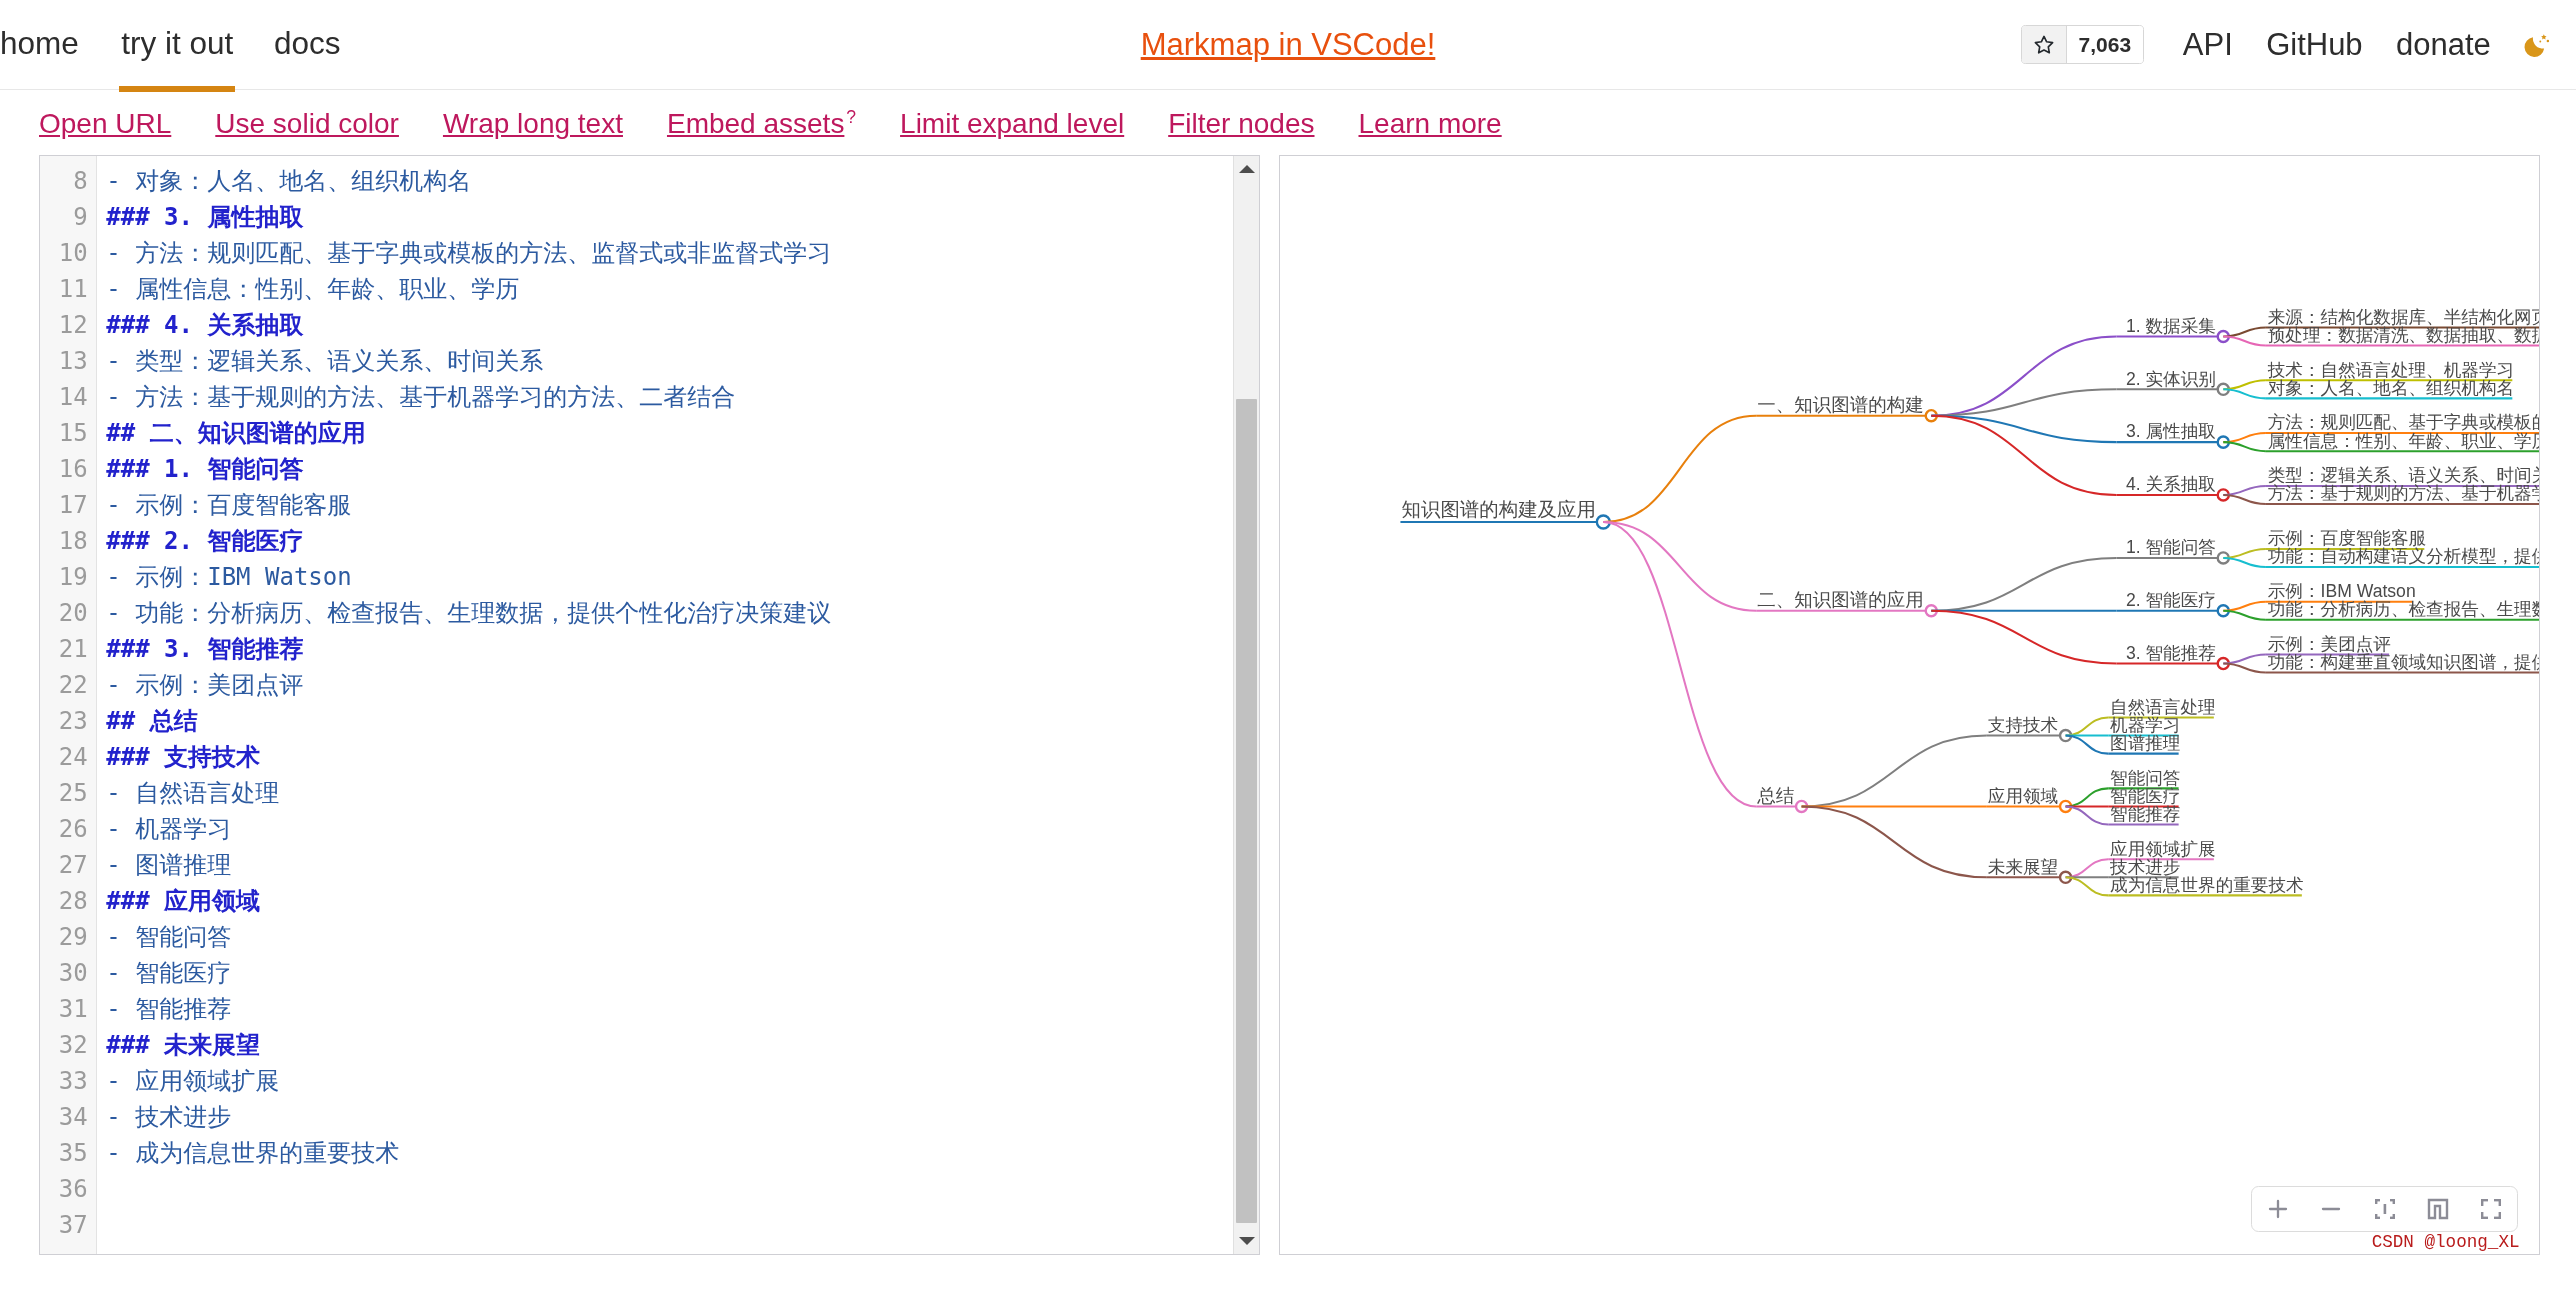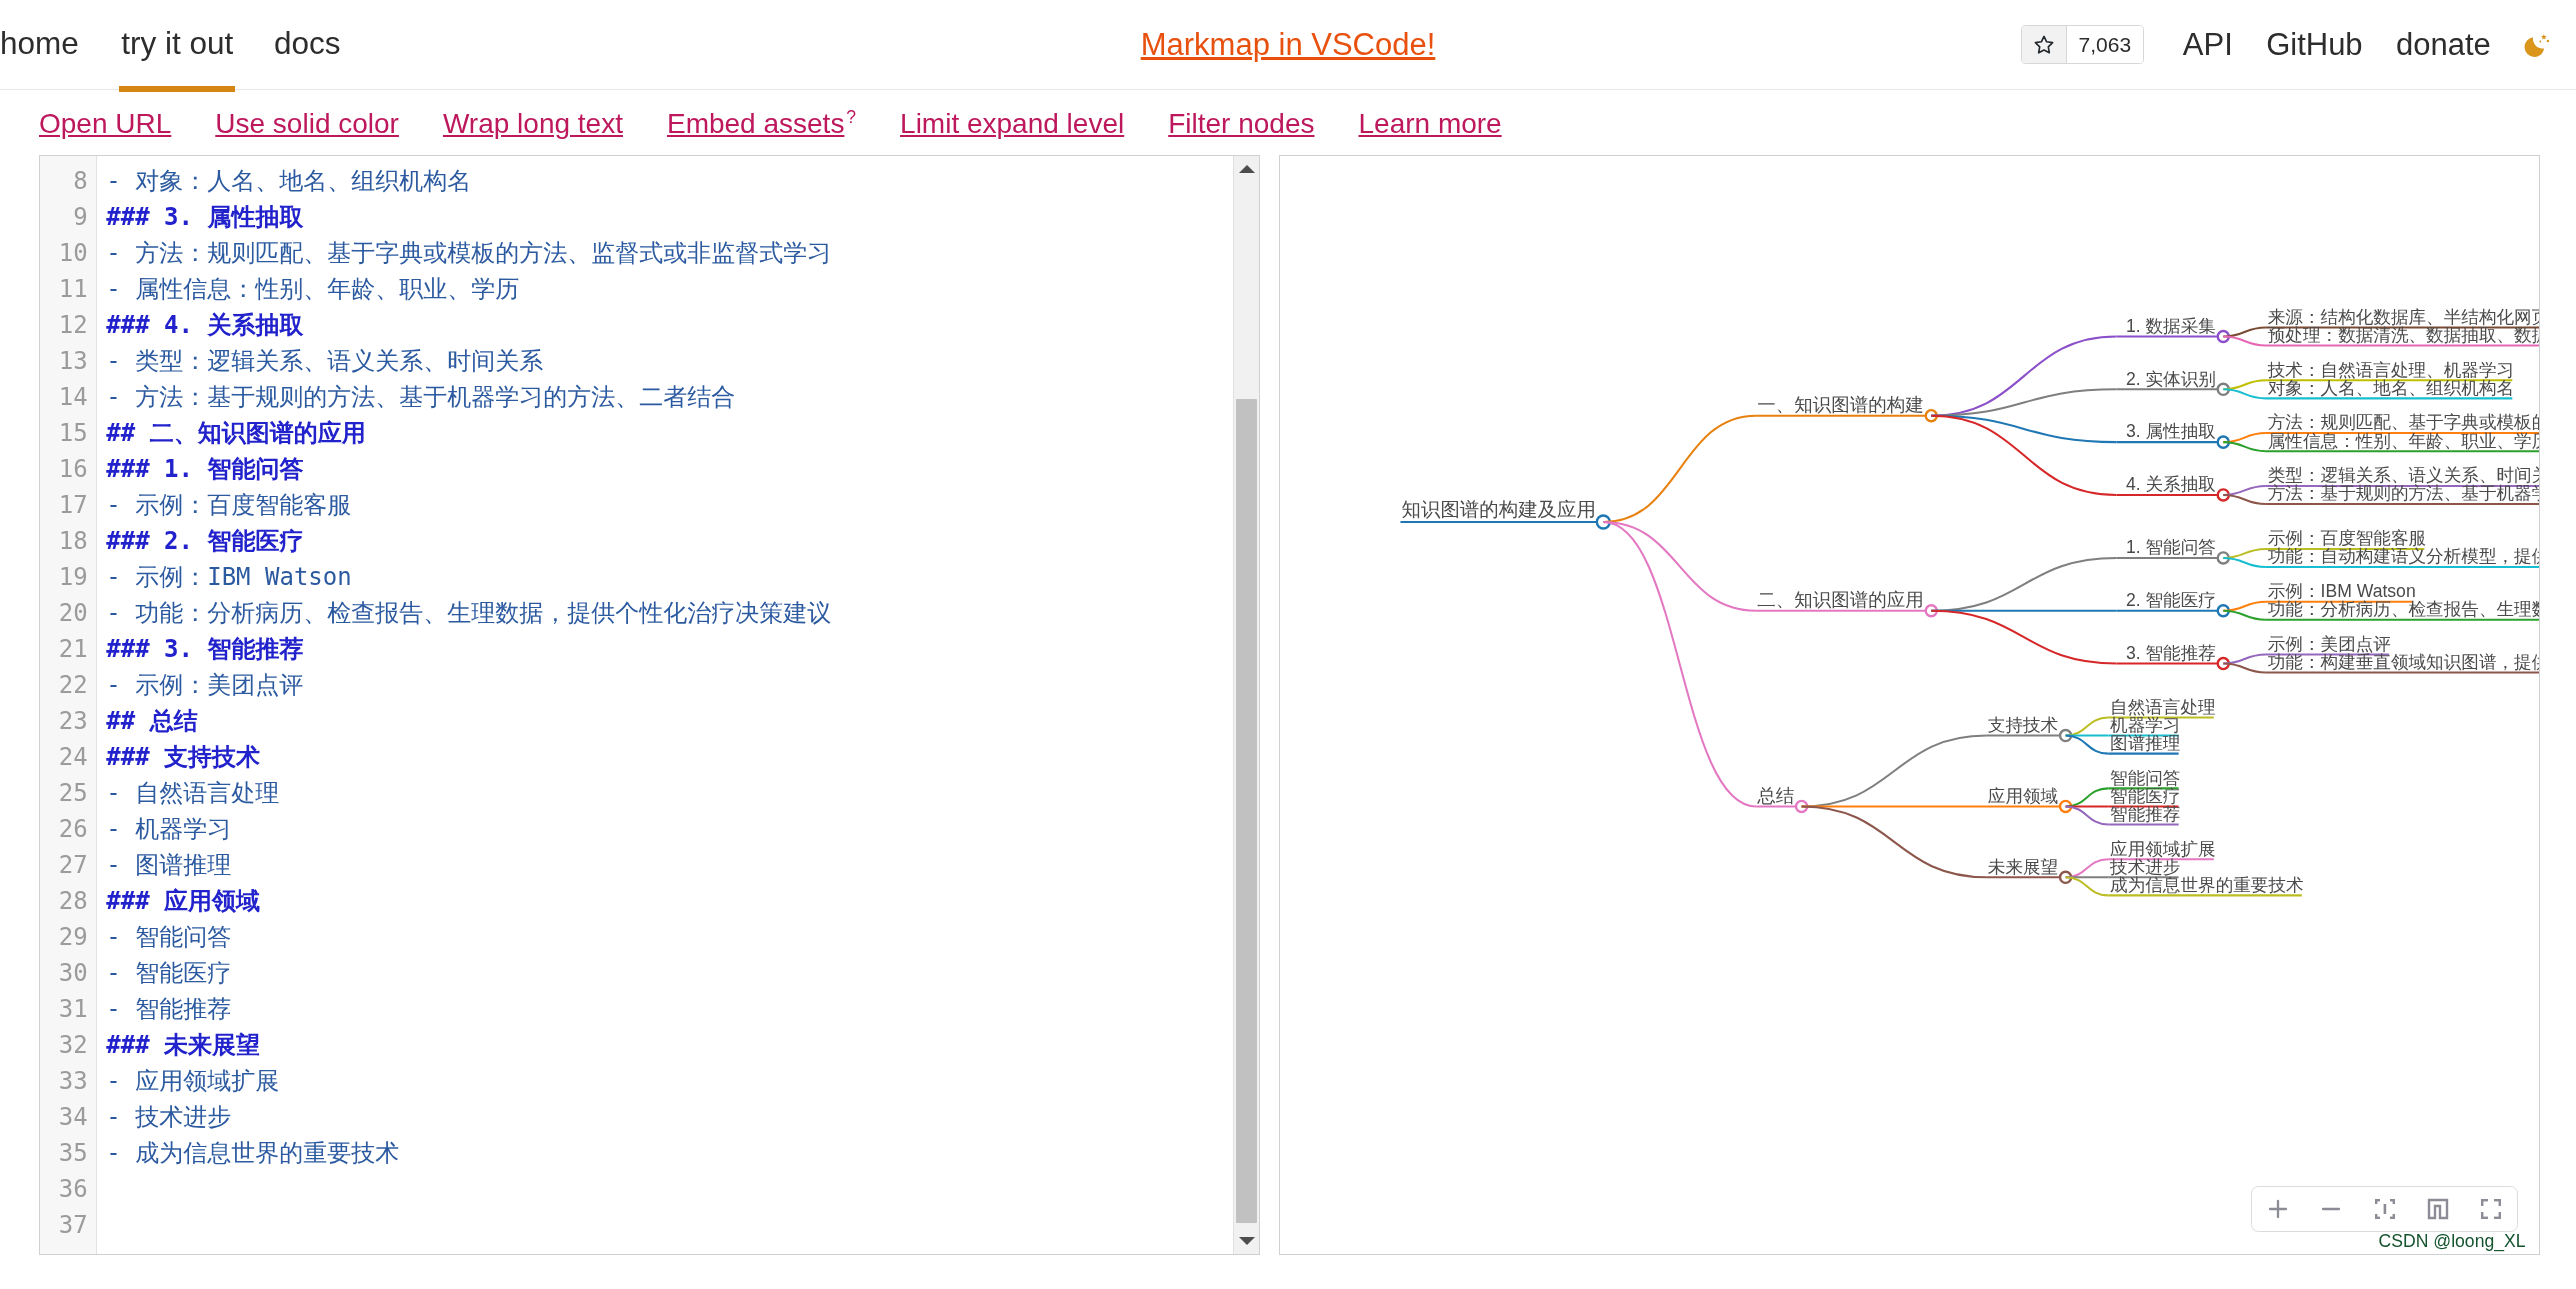--- a/index.html
+++ b/index.html
@@ -80,20 +80,21 @@
     padding: 0 11px;
     border-right: 0.9px solid #d7d7d7;
     cursor: pointer;
   }
   .star-count {
     background: #fff;
     display: flex; align-items: center;
     padding: 0 12px;
     font-size: 21px;
     color: #2d2d2d;
+    font-weight: bold;
   }
   .nav-right-link {
     font-size: 31px;
     color: #2d2d2d;
     padding: 0 16.7px;
     cursor: pointer;
     white-space: nowrap;
   }
   .moon-icon {
     margin-left: 13px;
@@ -244,25 +245,25 @@
     padding: 5.6px 9.3px;
     gap: 20.4px;
   }
   .mm-tool {
     width: 33px; height: 33px;
     display: flex; align-items: center; justify-content: center;
     cursor: pointer;
   }
   .watermark {
     position: absolute;
-    right: 13px;
+    right: 19px;
     bottom: 1.9px;
     font-size: 17.6px;
-    color: #14532d;
-    font-family: Liberation Sans, sans-serif;
+    color: #b91c1c;
+    font-family: Liberation Mono, monospace;
   }
 </style>
 </head>
 <body>
 
 <div class="topnav">
   <div class="nav-left" id="nav-left">
       <div class="nav-item">home</div>
       <div class="nav-item active">try it out</div>
       <div class="nav-item">docs</div>

